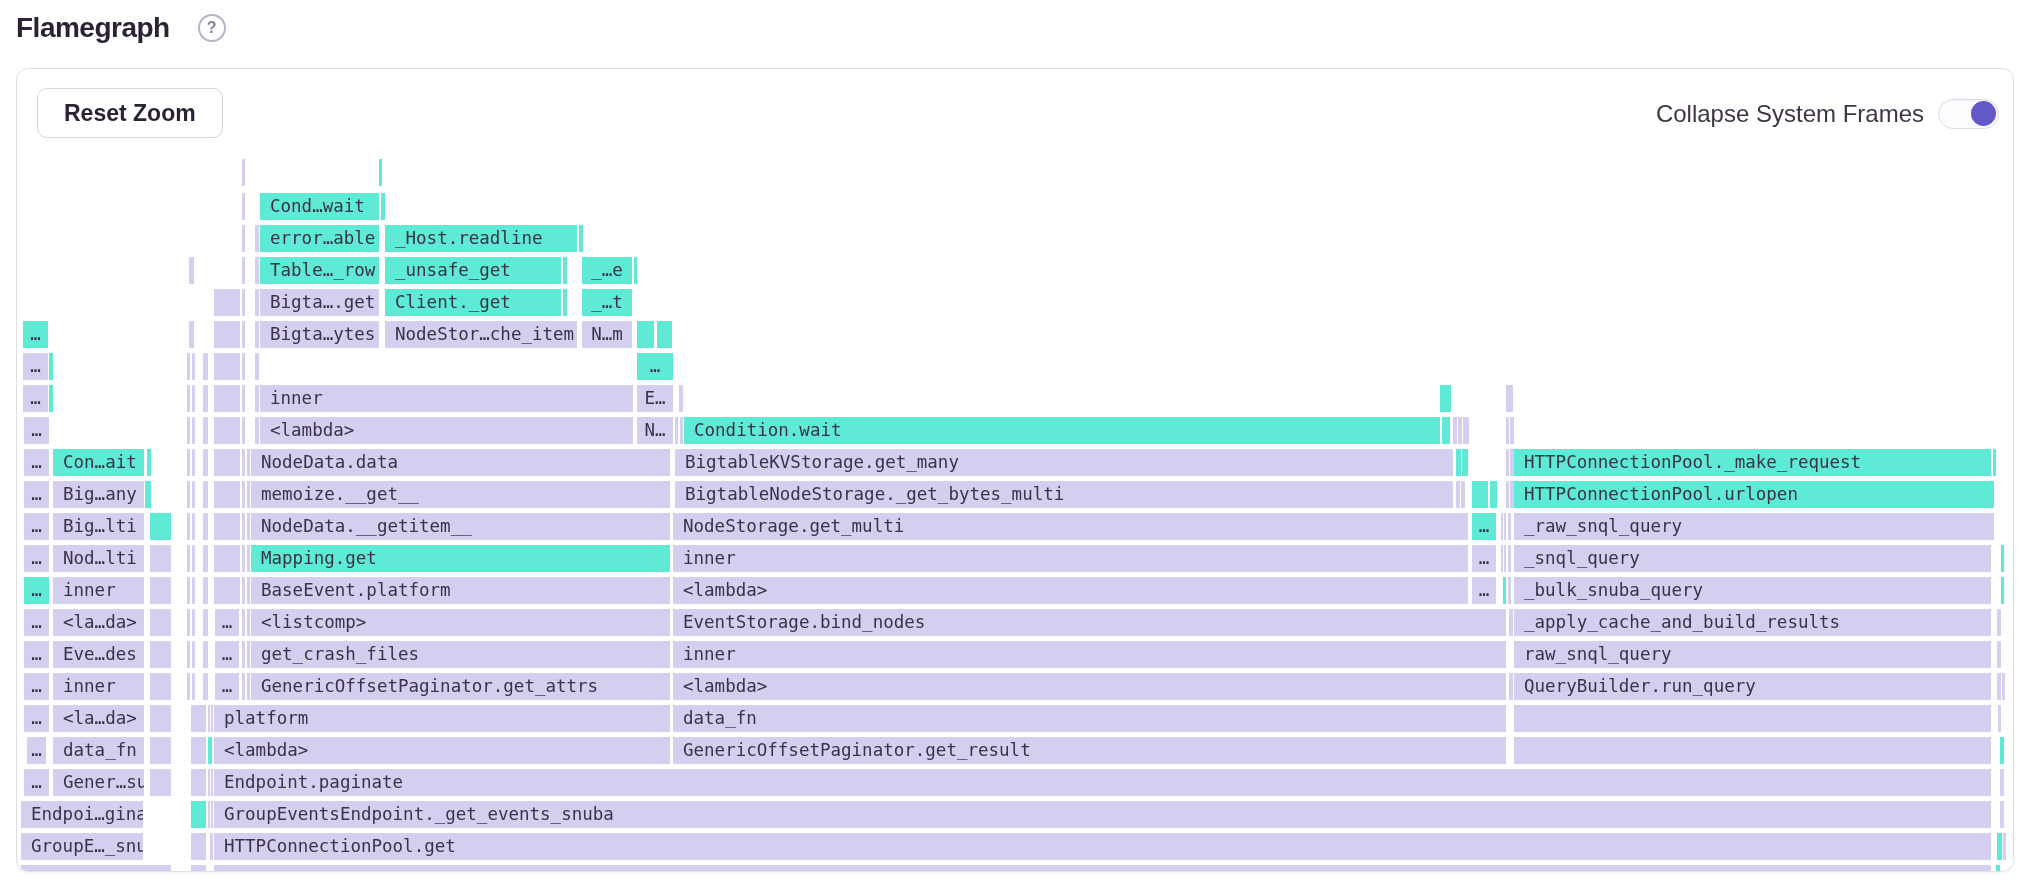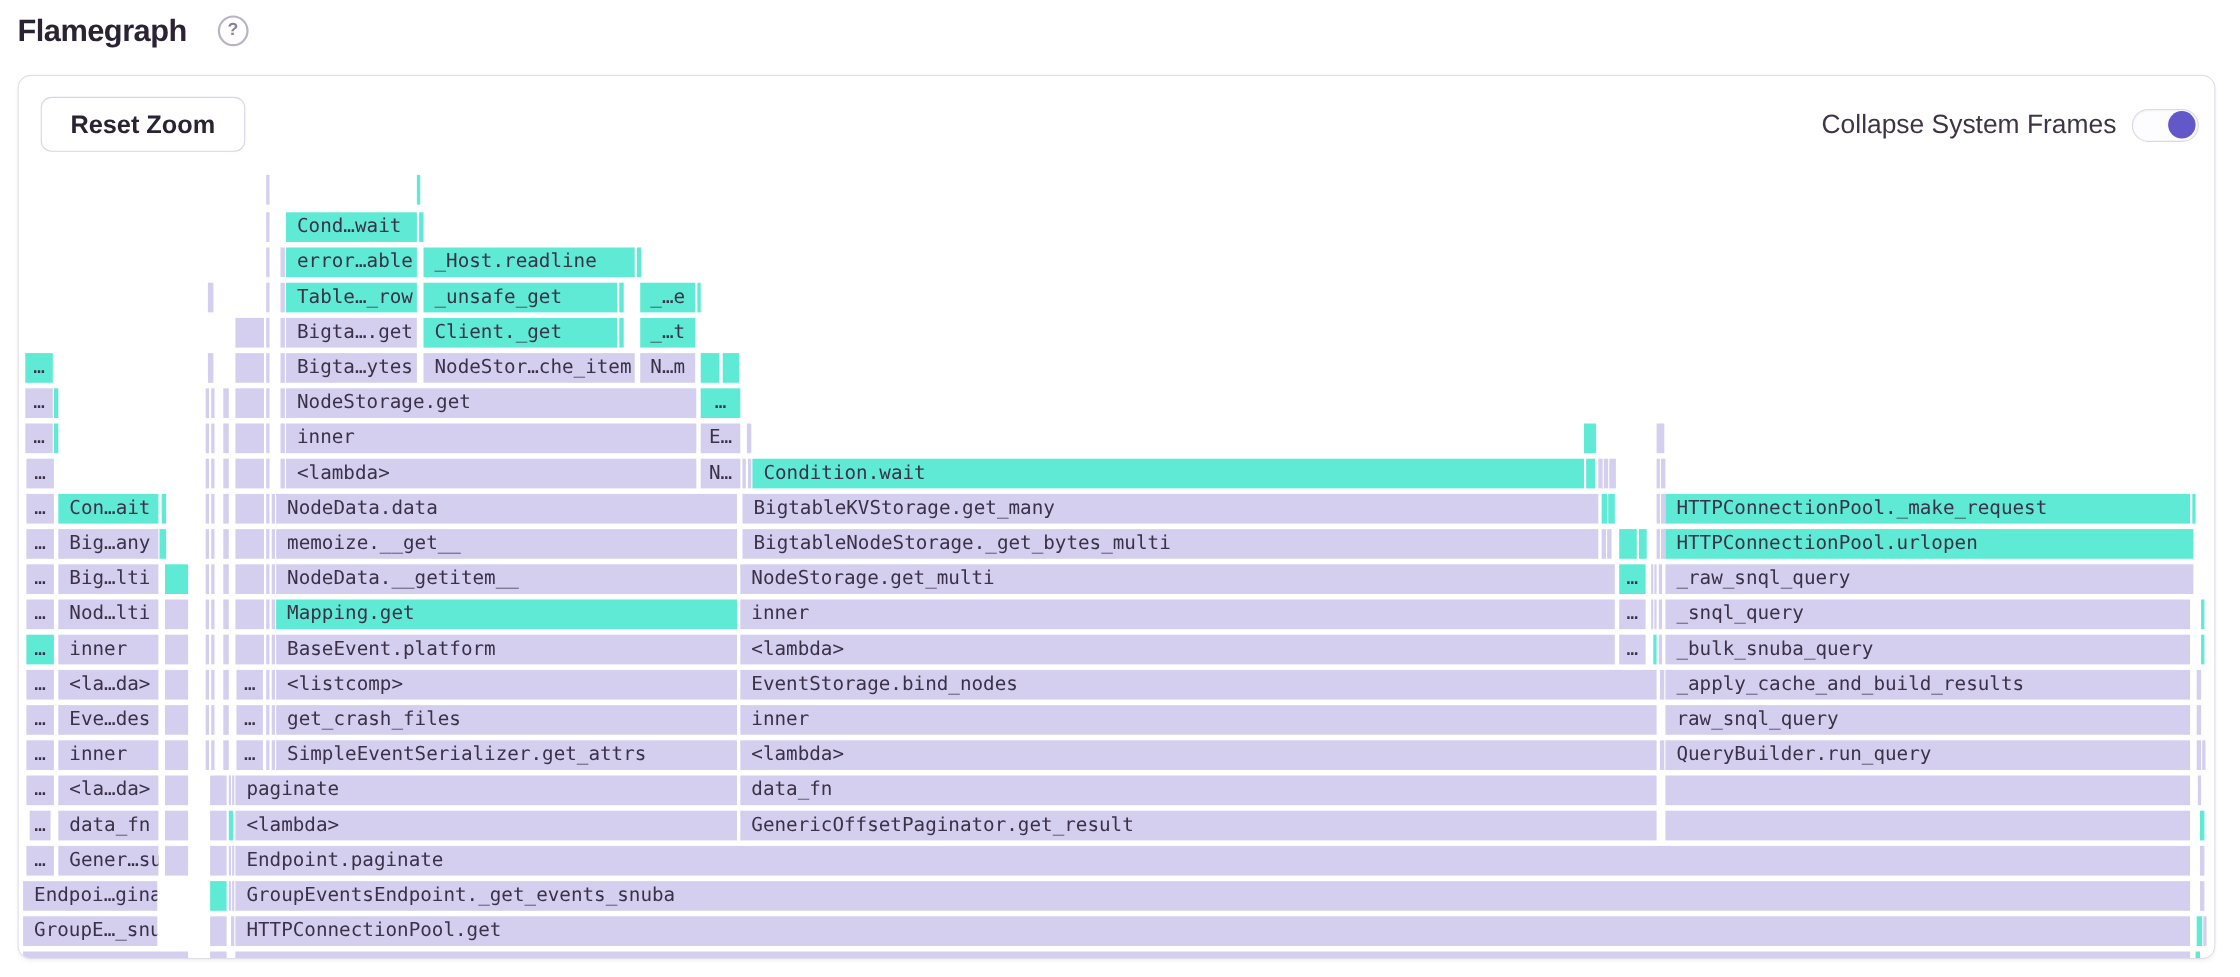--- a/index.html
+++ b/index.html
@@ -86,21 +86,20 @@
       <div class="frame fs" style="left: 620px; top: 252px; width: 17px; height: 27px;"></div>
       <div class="frame fs" style="left: 640px; top: 252px; width: 15px; height: 27px;"></div>
       <div class="frame fp ctr" style="left: 6px; top: 284px; width: 25px; height: 27px;">…</div>
       <div class="frame fs" style="left: 32px; top: 284px; width: 4px; height: 27px;"></div>
       <div class="frame fp" style="left: 170px; top: 284px; width: 3px; height: 27px;"></div>
       <div class="frame fp" style="left: 175px; top: 284px; width: 3px; height: 27px;"></div>
       <div class="frame fp" style="left: 186px; top: 284px; width: 5px; height: 27px;"></div>
       <div class="frame fp" style="left: 197px; top: 284px; width: 26px; height: 27px;"></div>
       <div class="frame fp" style="left: 225px; top: 284px; width: 3px; height: 27px;"></div>
       <div class="frame fp" style="left: 238px; top: 284px; width: 4px; height: 27px;"></div>
-      <div class="frame fp pad" style="left: 243px; top: 284px; width: 373px; height: 27px;">NodeStorage.get</div>
       <div class="frame fs ctr" style="left: 620px; top: 284px; width: 36px; height: 27px;">…</div>
       <div class="frame fp ctr" style="left: 6px; top: 316px; width: 25px; height: 27px;">…</div>
       <div class="frame fs" style="left: 32px; top: 316px; width: 4px; height: 27px;"></div>
       <div class="frame fp" style="left: 170px; top: 316px; width: 3px; height: 27px;"></div>
       <div class="frame fp" style="left: 175px; top: 316px; width: 3px; height: 27px;"></div>
       <div class="frame fp" style="left: 186px; top: 316px; width: 5px; height: 27px;"></div>
       <div class="frame fp" style="left: 197px; top: 316px; width: 26px; height: 27px;"></div>
       <div class="frame fp" style="left: 225px; top: 316px; width: 3px; height: 27px;"></div>
       <div class="frame fp" style="left: 238px; top: 316px; width: 4px; height: 27px;"></div>
       <div class="frame fp pad" style="left: 243px; top: 316px; width: 373px; height: 27px;">inner</div>
@@ -239,33 +238,33 @@
       <div class="frame fp" style="left: 1980px; top: 572px; width: 4px; height: 27px;"></div>
       <div class="frame fp ctr" style="left: 7px; top: 604px; width: 25px; height: 27px;">…</div>
       <div class="frame fp pad" style="left: 36px; top: 604px; width: 91px; height: 27px;">inner</div>
       <div class="frame fp" style="left: 133px; top: 604px; width: 21px; height: 27px;"></div>
       <div class="frame fp" style="left: 170px; top: 604px; width: 3px; height: 27px;"></div>
       <div class="frame fp" style="left: 175px; top: 604px; width: 3px; height: 27px;"></div>
       <div class="frame fp" style="left: 186px; top: 604px; width: 5px; height: 27px;"></div>
       <div class="frame fp ctr" style="left: 198px; top: 604px; width: 24px; height: 27px;">…</div>
       <div class="frame fp" style="left: 225px; top: 604px; width: 3px; height: 27px;"></div>
       <div class="frame fp" style="left: 230px; top: 604px; width: 3px; height: 27px;"></div>
-      <div class="frame fp pad" style="left: 234px; top: 604px; width: 419px; height: 27px;">SimpleEventSerializer.get_attrs</div>
+      <div class="frame fp pad" style="left: 234px; top: 604px; width: 419px; height: 27px;">GenericOffsetPaginator.get_attrs</div>
       <div class="frame fp pad" style="left: 656px; top: 604px; width: 833px; height: 27px;">&lt;lambda&gt;</div>
       <div class="frame fp" style="left: 1492px; top: 604px; width: 4px; height: 27px;"></div>
       <div class="frame fp pad" style="left: 1497px; top: 604px; width: 477px; height: 27px;">QueryBuilder.run_query</div>
       <div class="frame fp" style="left: 1980px; top: 604px; width: 4px; height: 27px;"></div>
       <div class="frame fp" style="left: 1985px; top: 604px; width: 3px; height: 27px;"></div>
       <div class="frame fp ctr" style="left: 7px; top: 636px; width: 25px; height: 27px;">…</div>
       <div class="frame fp pad" style="left: 36px; top: 636px; width: 91px; height: 27px;">&lt;la…da&gt;</div>
       <div class="frame fp" style="left: 133px; top: 636px; width: 21px; height: 27px;"></div>
       <div class="frame fp" style="left: 174px; top: 636px; width: 15px; height: 27px;"></div>
       <div class="frame fp" style="left: 191px; top: 636px; width: 2px; height: 27px;"></div>
       <div class="frame fp" style="left: 194px; top: 636px; width: 2px; height: 27px;"></div>
-      <div class="frame fp pad" style="left: 197px; top: 636px; width: 456px; height: 27px;">paginate</div>
+      <div class="frame fp pad" style="left: 197px; top: 636px; width: 456px; height: 27px;">platform</div>
       <div class="frame fp pad" style="left: 656px; top: 636px; width: 833px; height: 27px;">data_fn</div>
       <div class="frame fp" style="left: 1497px; top: 636px; width: 477px; height: 27px;"></div>
       <div class="frame fp" style="left: 1981px; top: 636px; width: 3px; height: 27px;"></div>
       <div class="frame fp ctr" style="left: 10px; top: 668px; width: 19px; height: 27px;">…</div>
       <div class="frame fp pad" style="left: 36px; top: 668px; width: 91px; height: 27px;">data_fn</div>
       <div class="frame fp" style="left: 133px; top: 668px; width: 21px; height: 27px;"></div>
       <div class="frame fp" style="left: 174px; top: 668px; width: 15px; height: 27px;"></div>
       <div class="frame fs" style="left: 191px; top: 668px; width: 4px; height: 27px;"></div>
       <div class="frame fp pad" style="left: 197px; top: 668px; width: 456px; height: 27px;">&lt;lambda&gt;</div>
       <div class="frame fp pad" style="left: 656px; top: 668px; width: 833px; height: 27px;">GenericOffsetPaginator.get_result</div>

